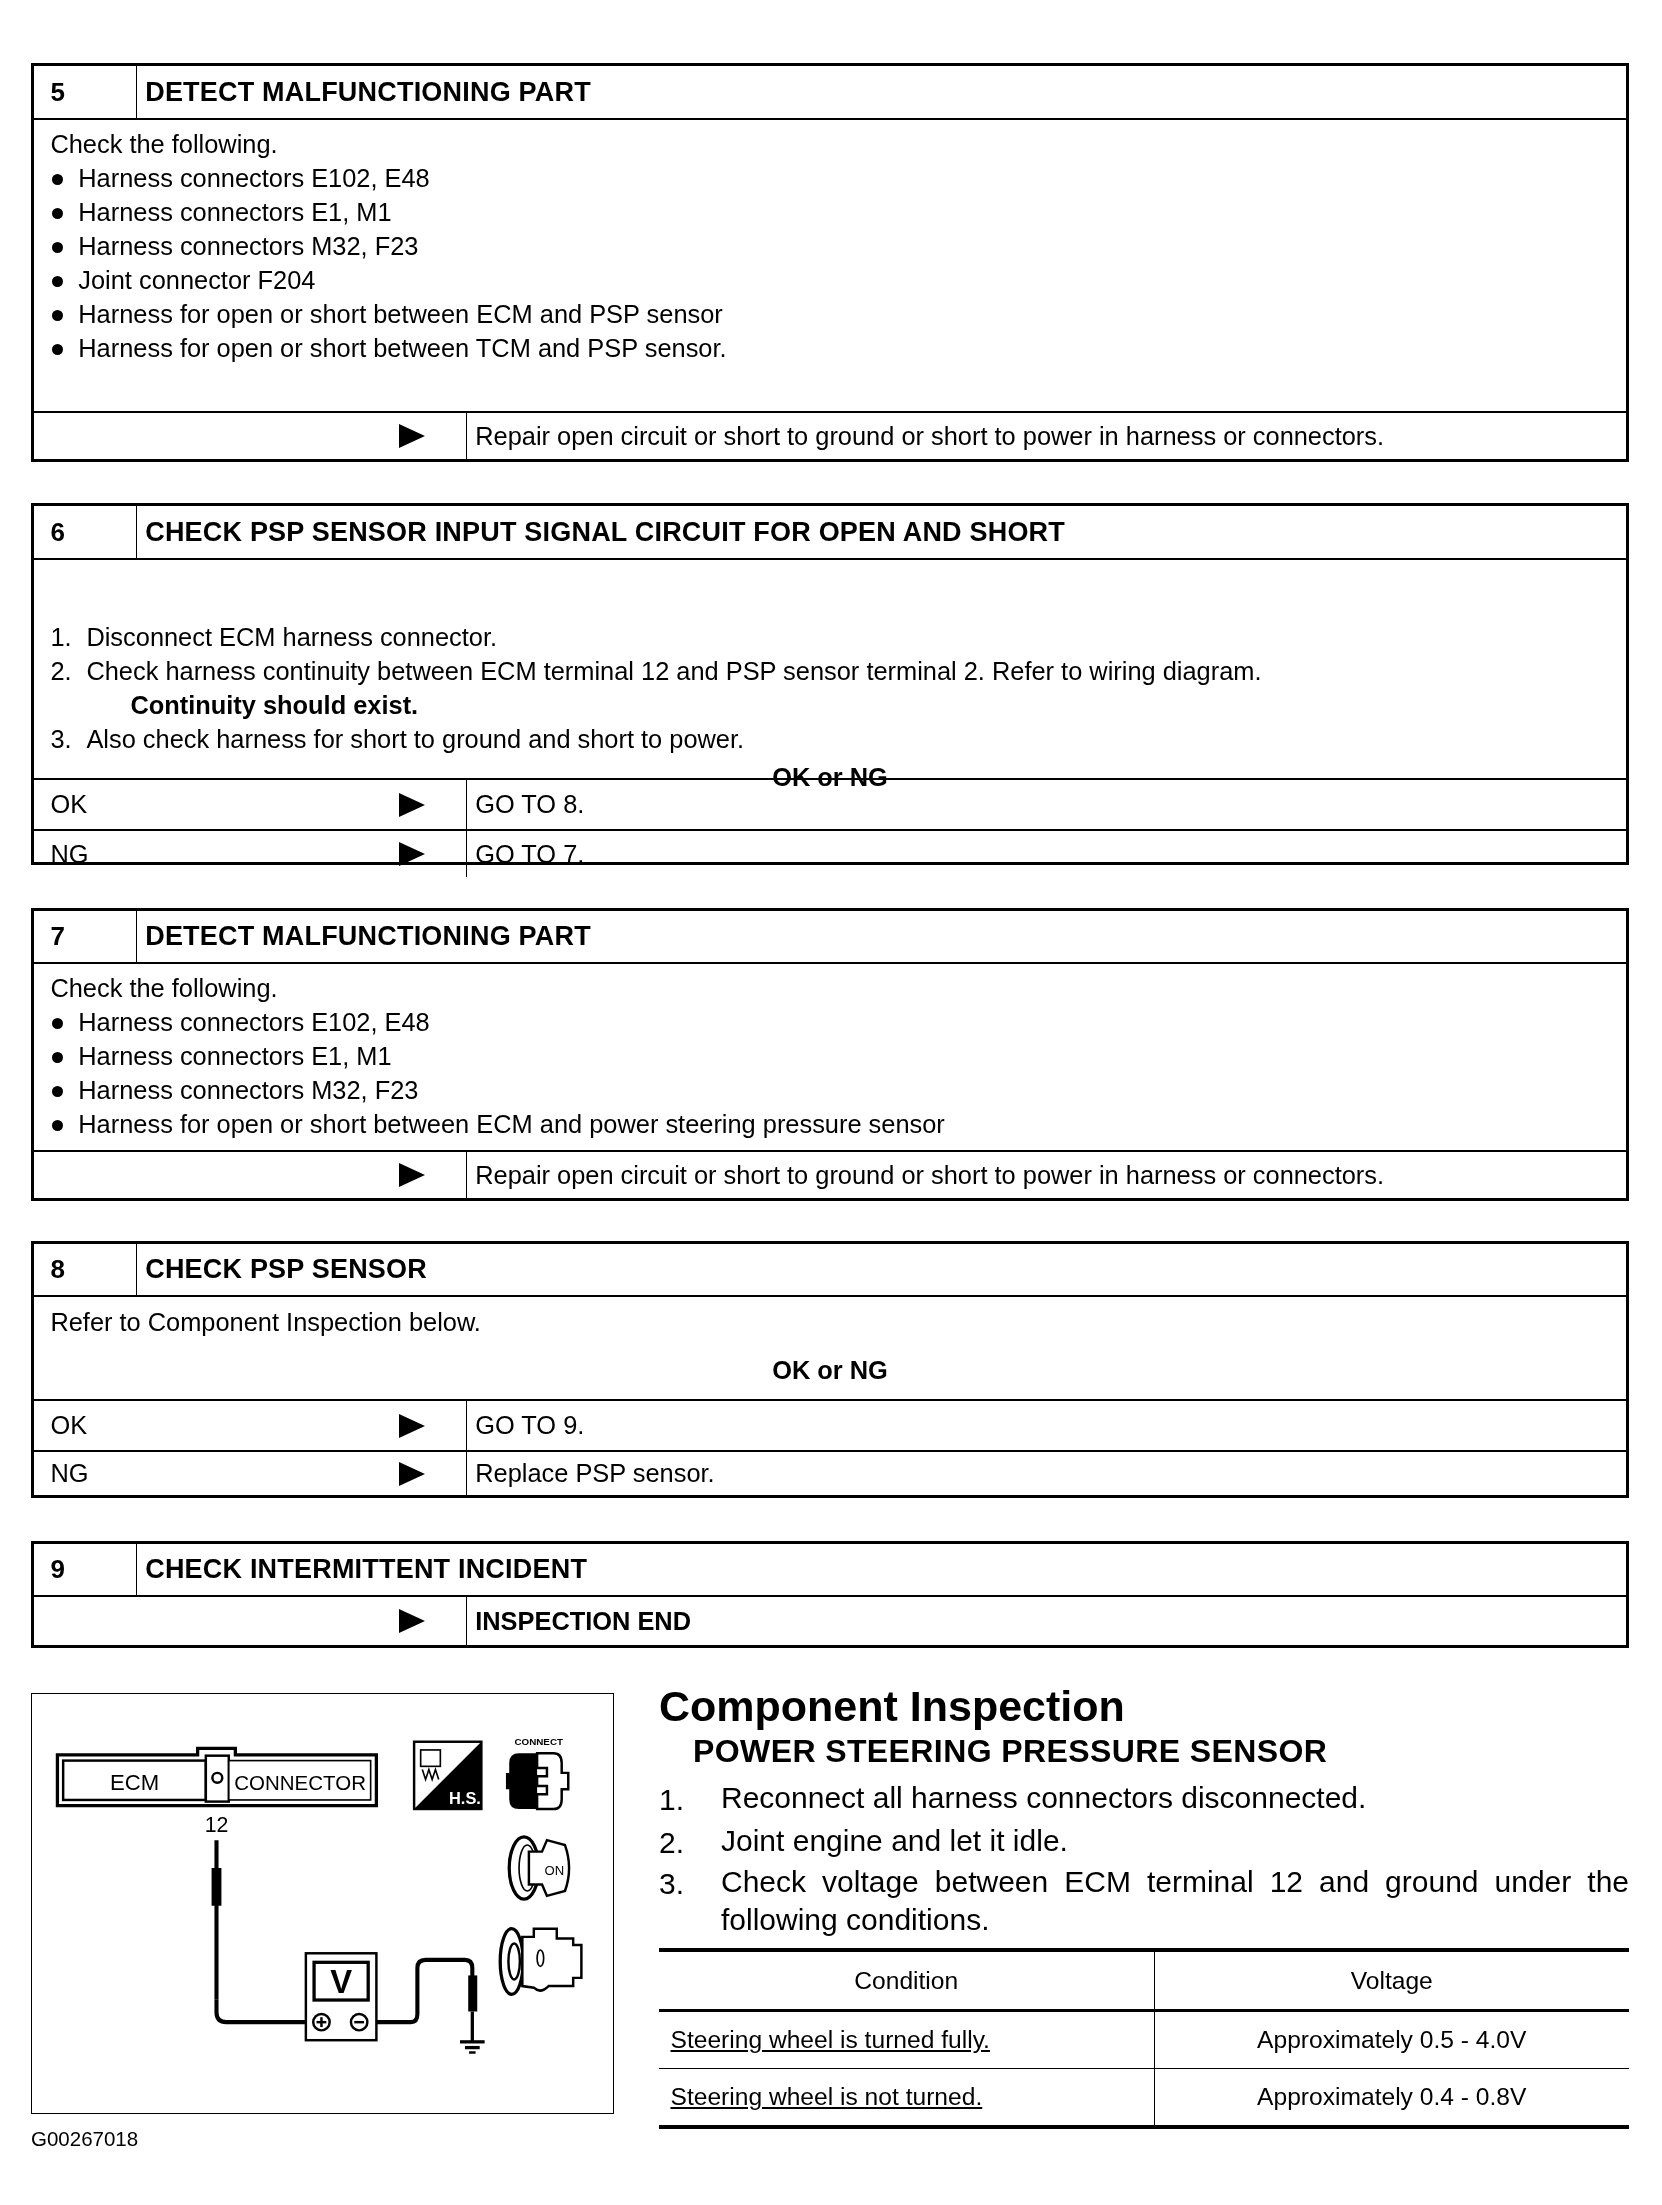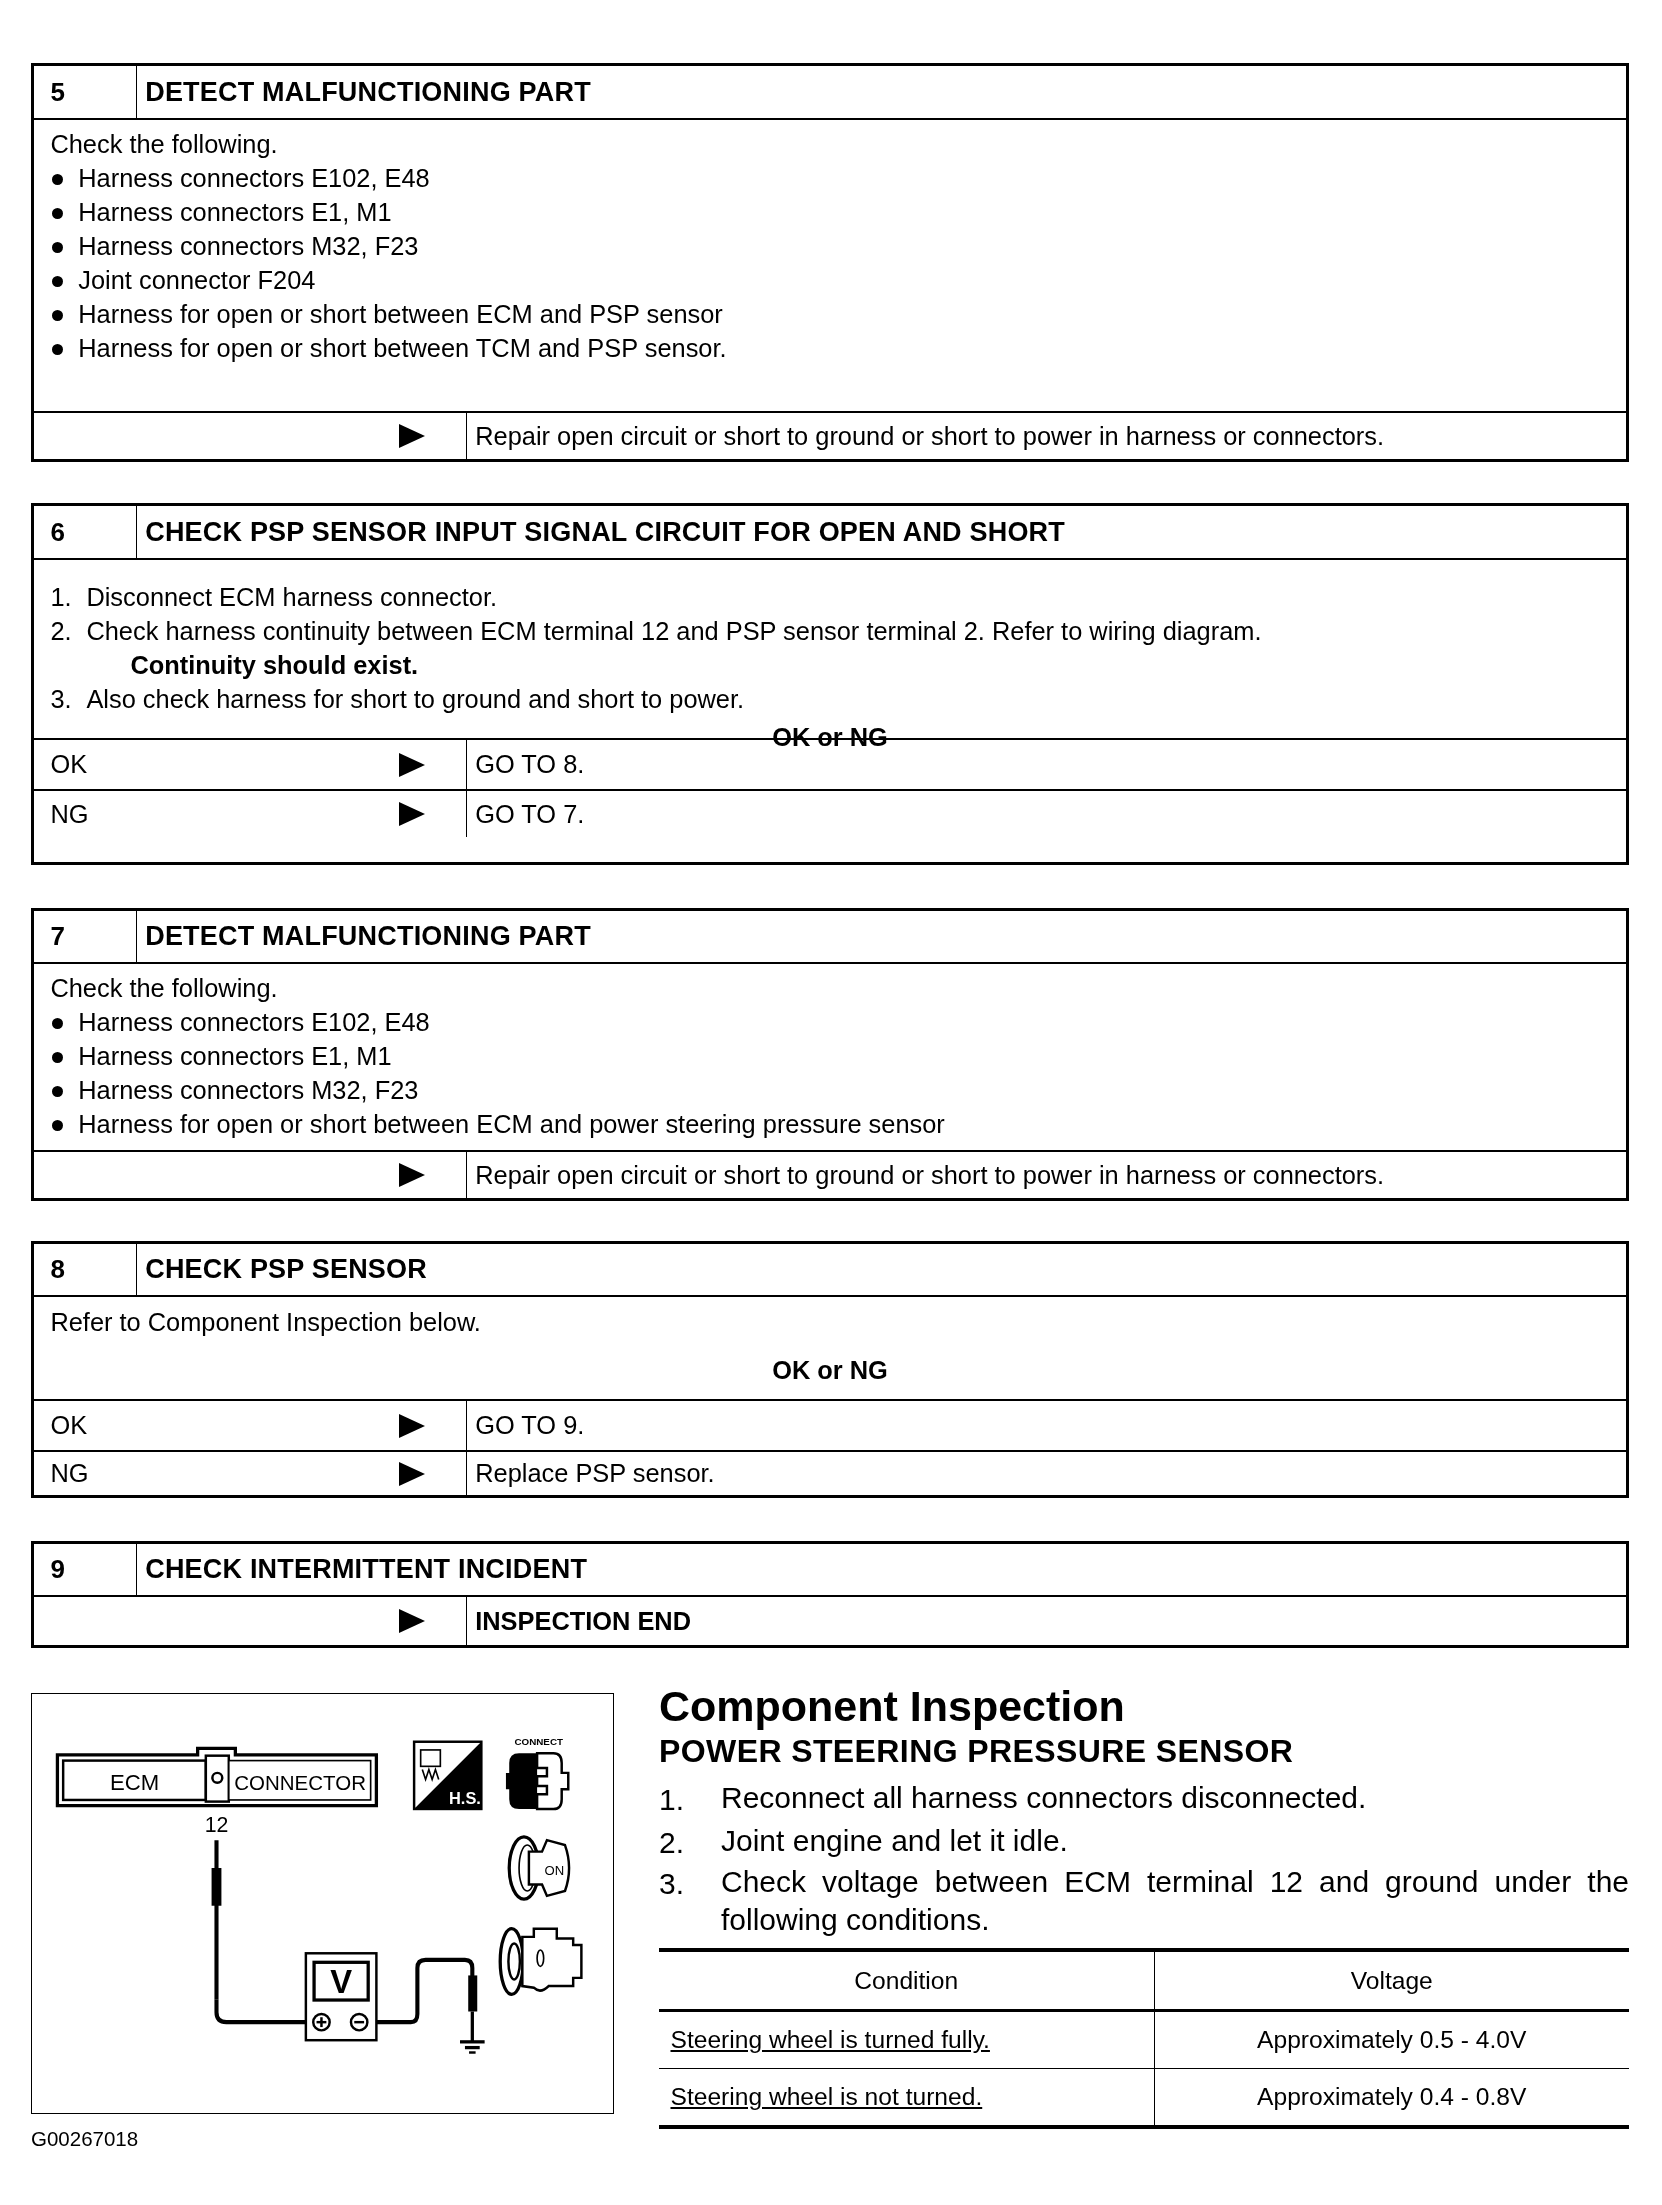--- a/index.html
+++ b/index.html
@@ -58,21 +58,21 @@
     border: 1.6px solid #000; box-sizing: border-box; background: #fff;
   }
   .diagram svg { position: absolute; left: 0; top: 0; }
   .fig-id {
     position: absolute; left: 31px; top: 2127px; font-size: 20.5px;
   }
 
   
   .ci { position: absolute; left: 659px; width: 970px; }
   .ci-title { top: 1682px; font-size: 43px; font-weight: bold; }
-  .ci-sub { top: 1733px; font-size: 32px; font-weight: bold; letter-spacing: 0.4px; }
+  .ci-sub { top: 1733px; font-size: 32px; font-weight: bold; letter-spacing: 0.4px; margin-left: 34px; }
   .ci-list { top: 1779px; font-size: 30px; }
   .ci-list .item { display: flex; line-height: 41px; }
   .ci-list .item .n { width: 62px; flex: none; }
   .ci-list .item .t { flex: 1; text-align: justify; line-height: 38px; }
   .ci-list .item .t.two { text-align-last: left; }
   .ci-table {
     position: absolute; left: 659px; top: 1948px; width: 970px;
     border-collapse: collapse; font-size: 24.6px;
   }
   .ci-table th, .ci-table td { height: 56px; padding: 0; }
@@ -108,21 +108,21 @@
       </div>
     <div class="act">Repair open circuit or short to ground or short to power in harness or connectors.</div>
   </div>
 </div>
 
 <div class="step" style="top:503px;height:362px;">
   <div class="hdr" style="height:54px;">
     <div class="num">6</div>
     <div class="title">CHECK PSP SENSOR INPUT SIGNAL CIRCUIT FOR OPEN AND SHORT</div>
   </div>
-  <div class="body numlist" style="height:178px;padding-top:20px;">
+  <div class="body numlist" style="height:178px;padding-top:20px;margin-top:40px;">
     <div class="line"><span class="n">1.</span><span>Disconnect ECM harness connector.</span></div>
     <div class="line"><span class="n">2.</span><span>Check harness continuity between ECM terminal 12 and PSP sensor terminal 2. Refer to wiring diagram.</span></div>
     <div class="line" style="padding-left:80px;font-weight:bold;">Continuity should exist.</div>
     <div class="line"><span class="n">3.</span><span>Also check harness for short to ground and short to power.</span></div>
     <div class="okng" style="top:163px;">OK or NG</div>
   </div>
   <div class="row" style="height:51px;">
     <div class="lbl">
         <span>OK</span>
         <span class="arrow"></span>

